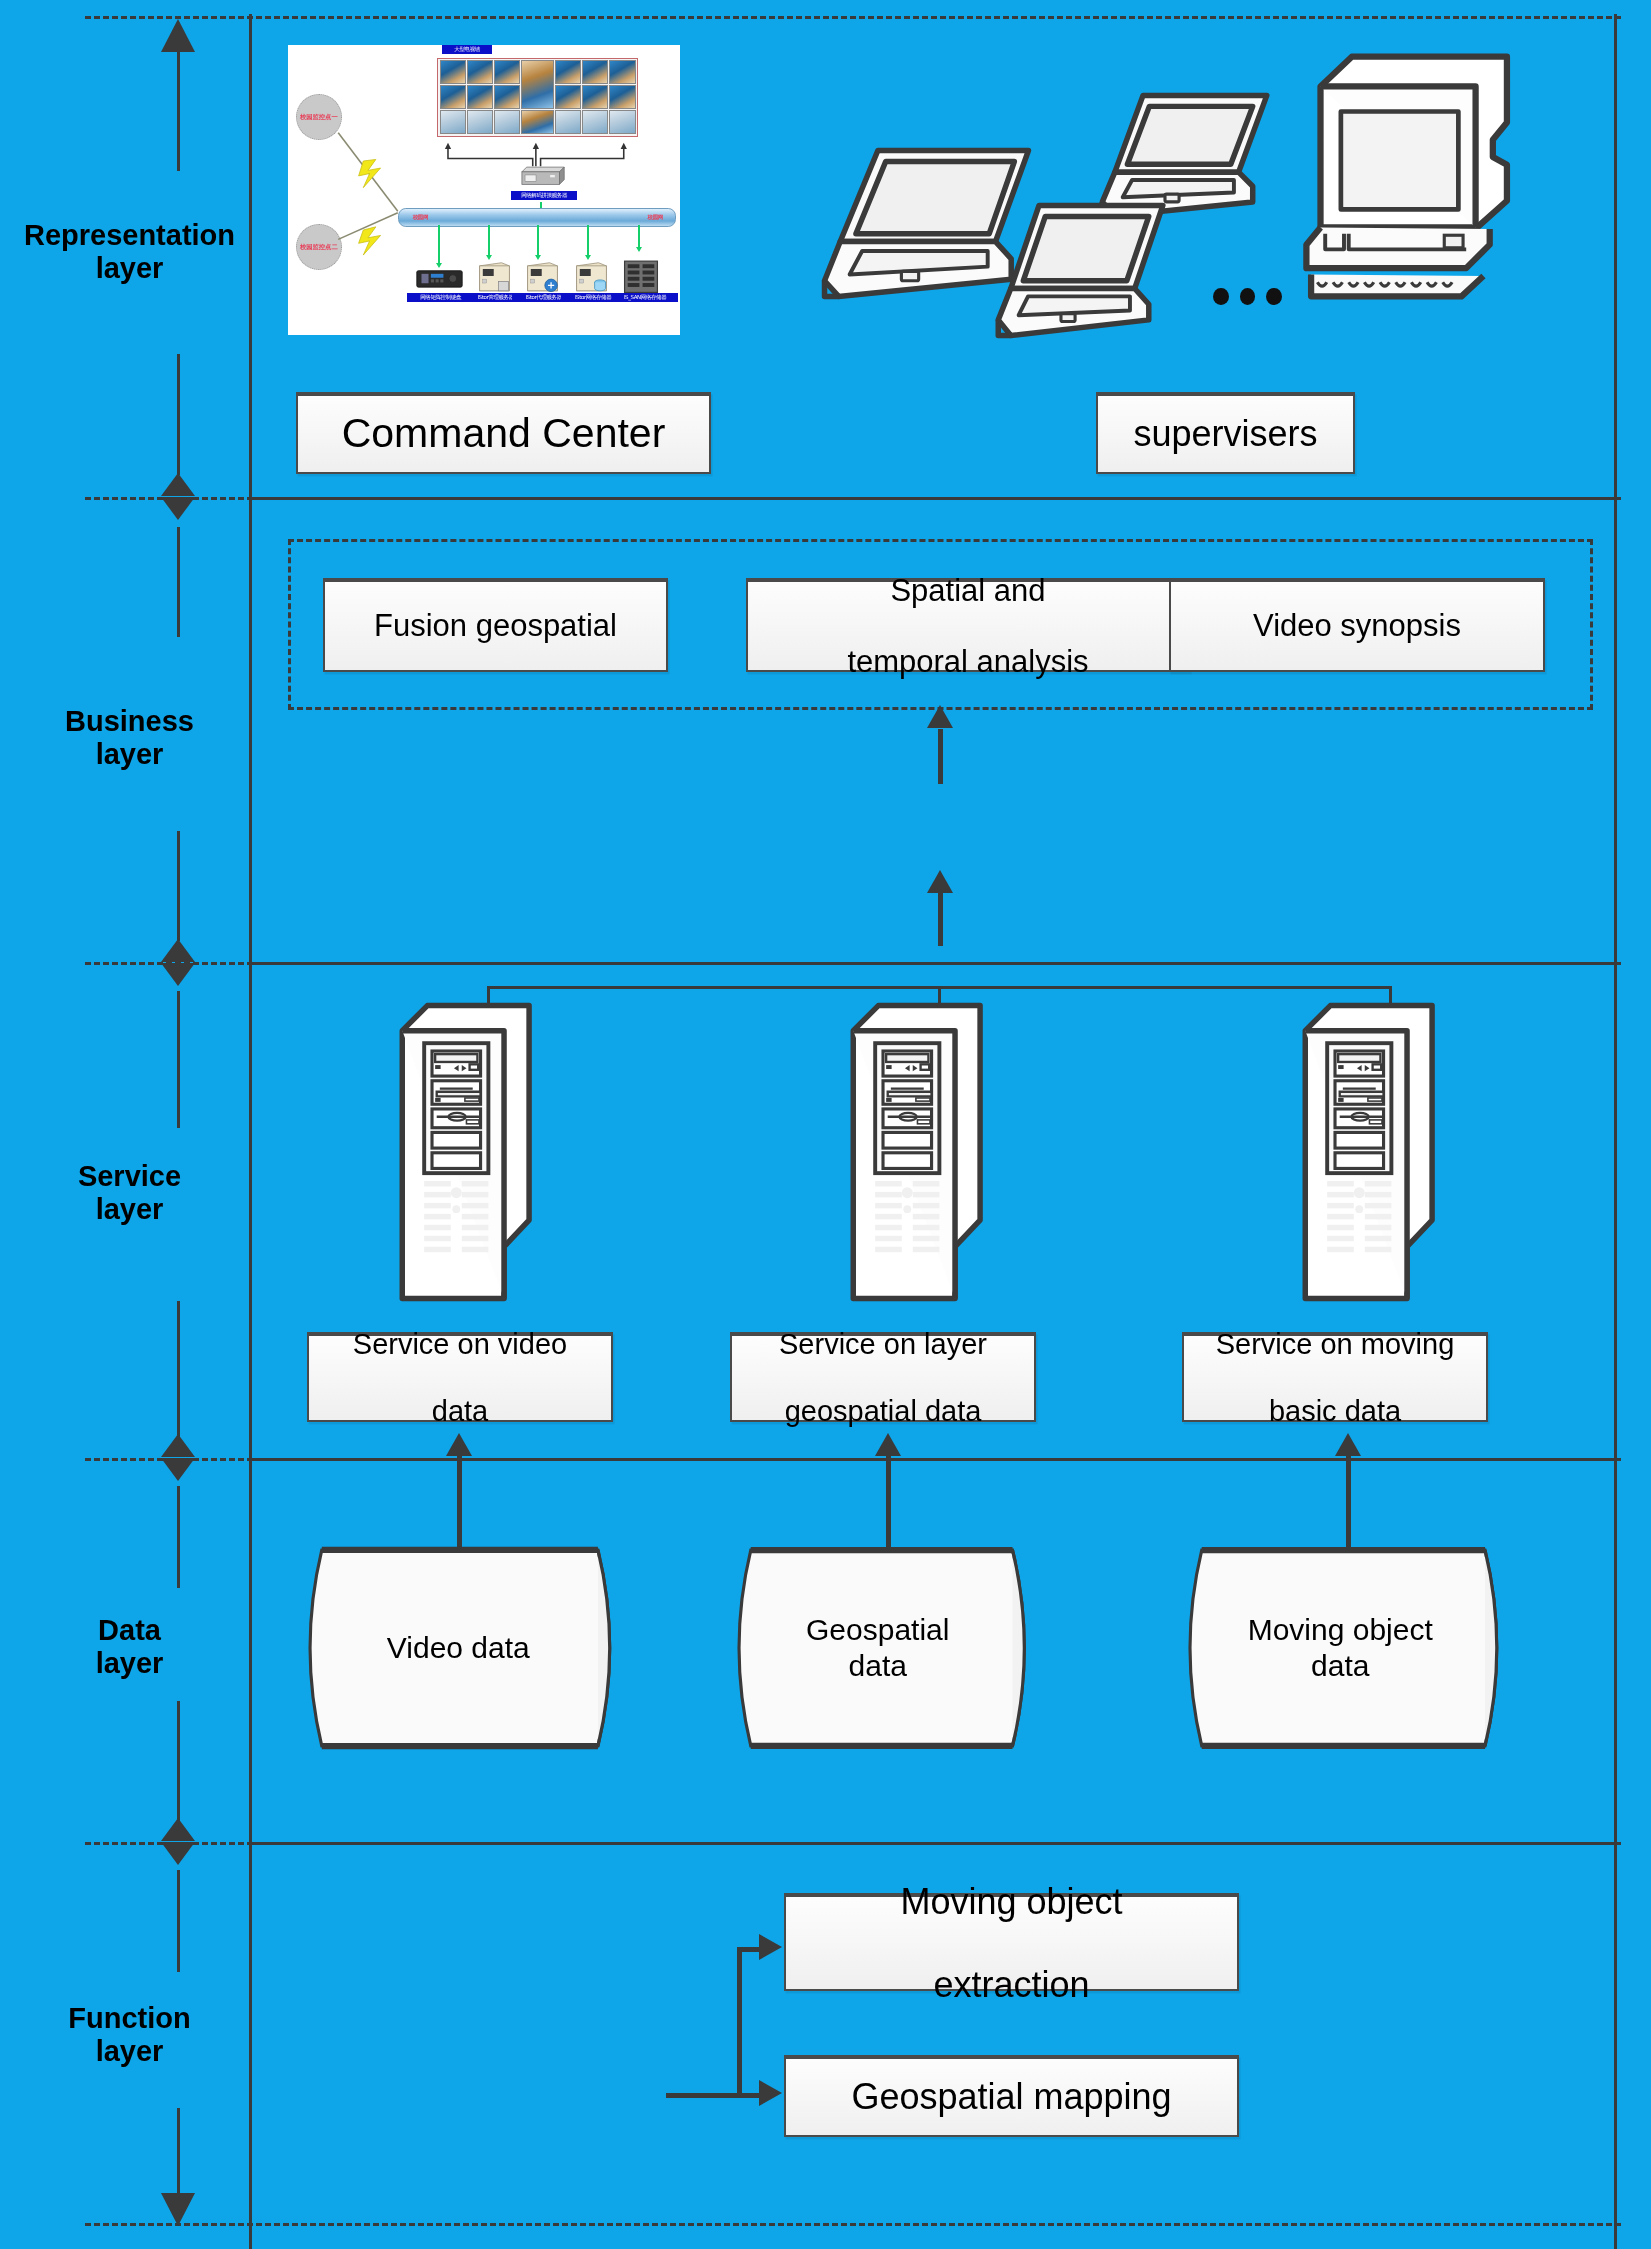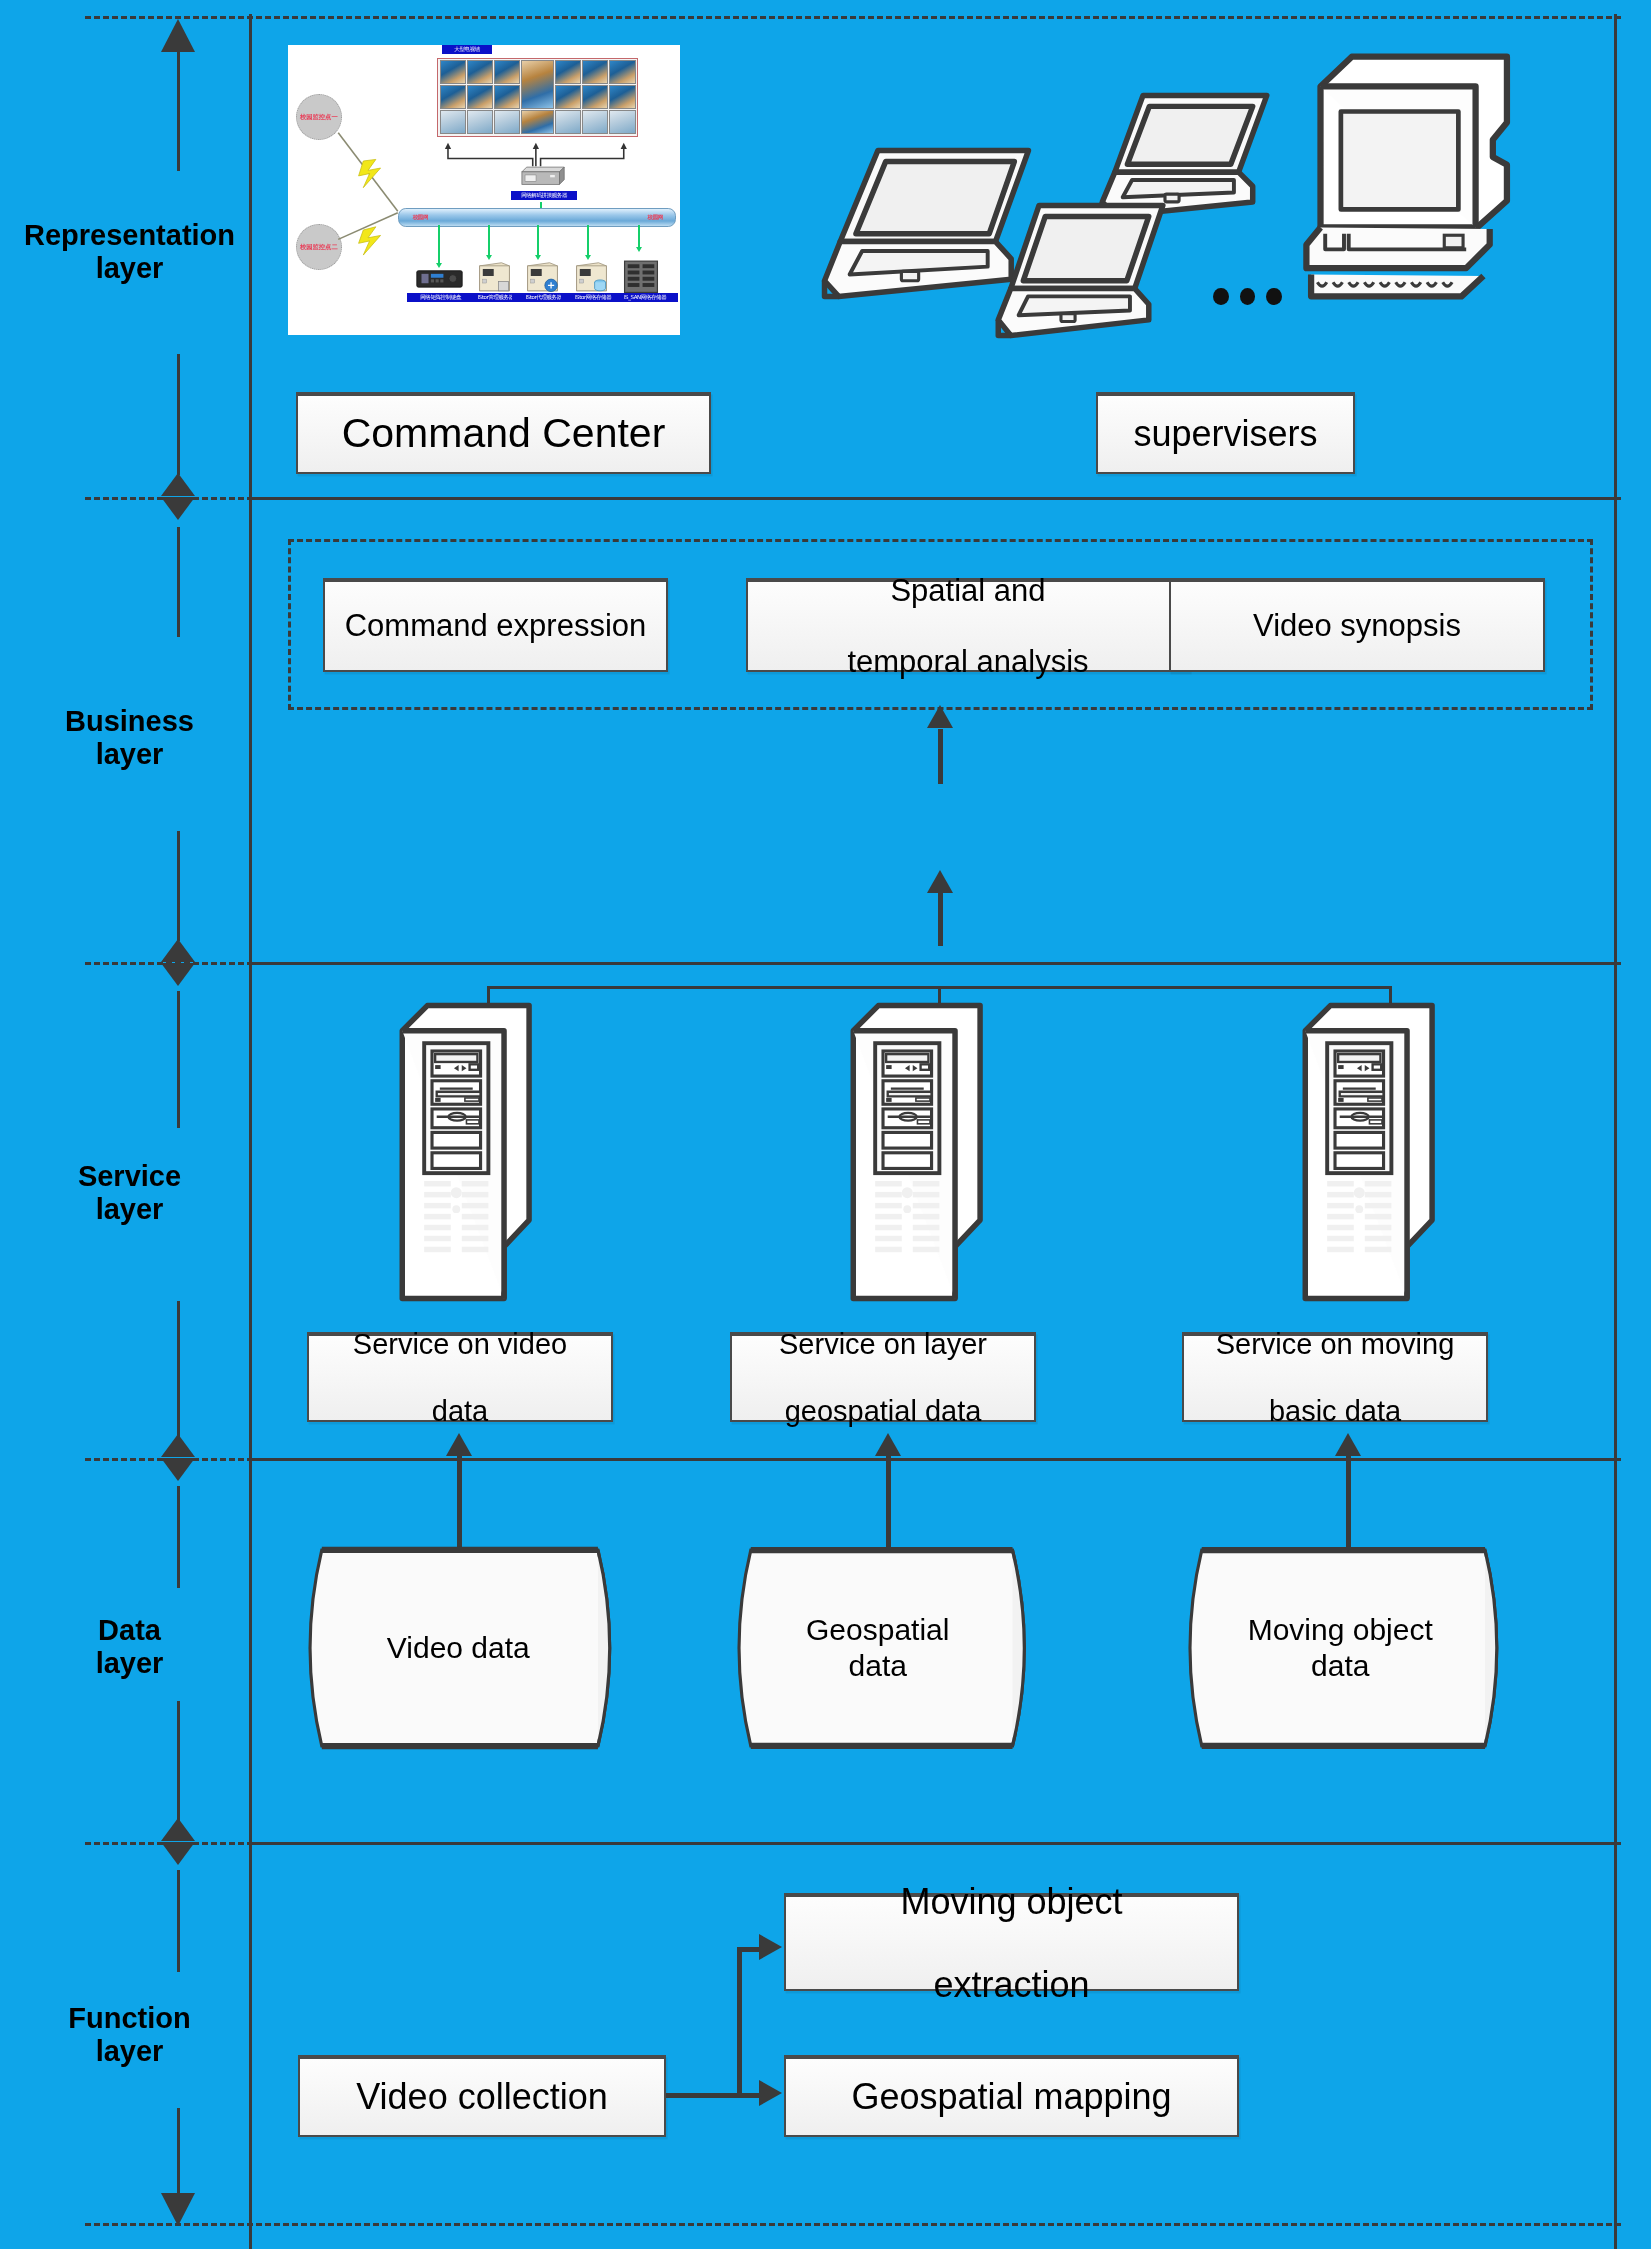--- a/index.html
+++ b/index.html
@@ -416,21 +416,21 @@
     <span>Command Center</span>
   </div>
 
   <div class="box" style="left:1096px;top:392px;width:259px;height:82px;font-size:36px;">
     <span>supervisers</span>
   </div>
 
   <div class="dashed-group" style="left:288px;top:539px;width:1305px;height:171px;"></div>
 
   <div class="box" style="left:323px;top:578px;width:345px;height:94px;font-size:31px;">
-    <span>Command expression</span>
+    <span>Fusion geospatial</span>
   </div>
 
   <div class="box" style="left:746px;top:578px;width:444px;height:94px;font-size:31px;">
     <span>
       <span>Spatial and</span><br>
       <span>temporal analysis</span>
     </span>
   </div>
 
   <div class="box" style="left:1169px;top:578px;width:376px;height:94px;font-size:31px;">
@@ -651,23 +651,20 @@
     <span>
       <span>Moving object</span><br>
       <span>extraction</span>
     </span>
   </div>
 
   <div class="box" style="left:784px;top:2055px;width:455px;height:82px;font-size:36px;">
     <span>Geospatial mapping</span>
   </div>
 
-  <div class="box" style="left:298px;top:2055px;width:368px;height:82px;font-size:36px;">
-    <span>Video collection</span>
-  </div>
 
   <div class="conn-h" style="left:666px;top:2093px;width:86px;"></div>
   <div class="conn-v" style="left:737px;top:1947px;height:149px;"></div>
   <div class="conn-h" style="left:737px;top:1947px;width:25px;"></div>
   <div class="head-right" style="left:759px;top:1934px;"></div>
   <div class="conn-h" style="left:737px;top:2093px;width:25px;"></div>
   <div class="head-right" style="left:759px;top:2080px;"></div>
 
 </div>
 

